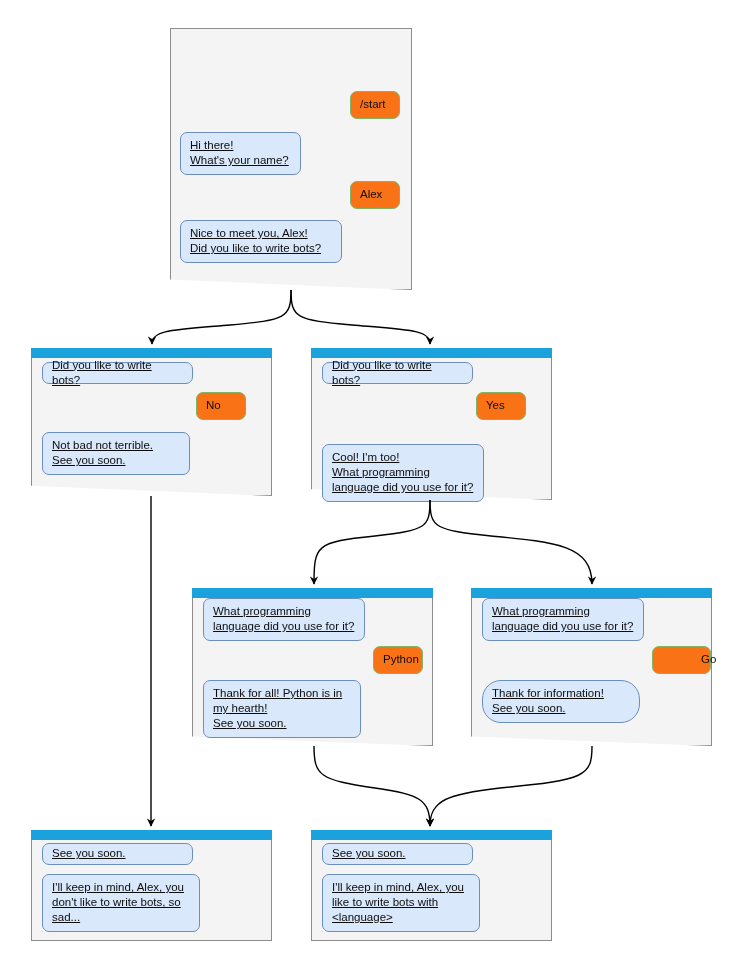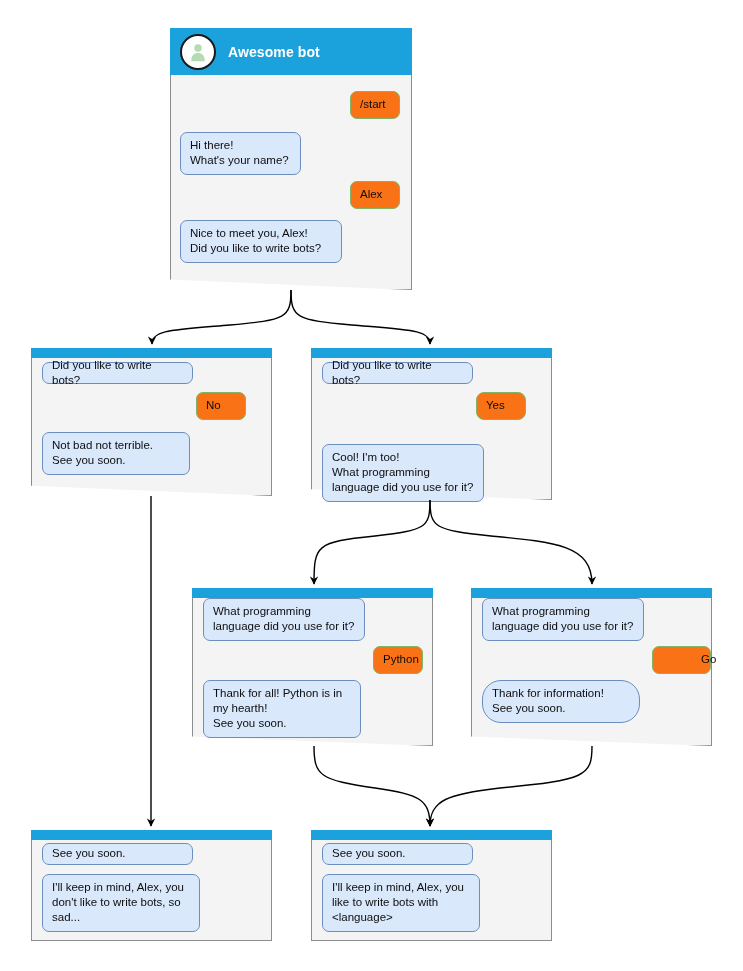--- a/index.html
+++ b/index.html
@@ -95,20 +95,21 @@
     font-size: 11.5px;
     line-height: 15px;
     color: #0d0d0d;
     border-radius: 7px;
     padding: 5px 9px 6px 9px;
     white-space: pre-line;
   }
   .msg.bot {
     background: #dae8fc;
     border: 1px solid #6c8ebf;
+    text-decoration: underline;
   }
   .msg.user {
     background: #f97316;
     border: 1px solid #82b366;
     text-align: left;
   }
   .msg.center {
     display: flex;
     align-items: center;
   }
@@ -136,29 +137,20 @@
     <path d="M 430,500 C 430,528 435,530 491,536 C 555,542 592,545 592,584" fill="none" stroke="#000000" stroke-width="1.4" marker-end="url(#arrow)"></path>
 
     <path d="M 314,746 C 314,776 320,780 375,788 C 420,794 430,800 430,826" fill="none" stroke="#000000" stroke-width="1.4" marker-end="url(#arrow)"></path>
 
     <path d="M 592,746 C 592,776 586,780 500,788 C 448,794 430,800 430,826" fill="none" stroke="#000000" stroke-width="1.4" marker-end="url(#arrow)"></path>
   </svg>
 
   <div class="card" style="left:170px; top:28px; width:242px; height:262px;">
     <div class="card-skew" style="clip-path: polygon(0 0, 100% 0, 100% 100%, 0 96%);"></div>
     <div class="card-inner">
-      <div class="card-header tall">
-        <div class="avatar">
-          <svg width="22" height="22" viewBox="0 0 24 24" aria-hidden="true">
-            <circle cx="12" cy="7.6" r="4.1" fill="#b4dcb0"></circle>
-            <path d="M4.6 22 C4.6 15.6 8 13.2 12 13.2 C16 13.2 19.4 15.6 19.4 22 Z" fill="#b4dcb0"></path>
-          </svg>
-        </div>
-        <div class="bot-title">Awesome bot</div>
-      </div>
 
       <div class="msg user center" style="left:180px; top:63px; width:50px; height:28px;">/start</div>
       <div class="msg bot" style="left:10px; top:104px; width:121px;">Hi there!
 What's your name?</div>
       <div class="msg user center" style="left:180px; top:153px; width:50px; height:28px;">Alex</div>
       <div class="msg bot" style="left:10px; top:192px; width:162px;">Nice to meet you, Alex!
 Did you like to write bots?</div>
     </div>
   </div>
 
@@ -171,21 +163,21 @@
       <div class="msg bot" style="left:11px; top:84px; width:148px;">Not bad not terrible.
 See you soon.</div>
     </div>
   </div>
 
   <div class="card" style="left:311px; top:348px; width:241px; height:152px;">
     <div class="card-skew" style="clip-path: polygon(0 0, 100% 0, 100% 100%, 0 93%);"></div>
     <div class="card-inner">
       <div class="card-header thin"></div>
       <div class="msg bot center" style="left:11px; top:14px; width:151px; height:22px;">Did you like to write bots?</div>
-      <div class="msg user center" style="left:165px; top:44px; width:50px; height:28px;border-radius:8px;">Yes</div>
+      <div class="msg user center" style="left:165px; top:44px; width:50px; height:28px;">Yes</div>
       <div class="msg bot" style="left:11px; top:79px; width:162px;margin-top:17px;">Cool! I'm too!
 What programming
 language did you use for it?</div>
     </div>
   </div>
 
   <div class="card" style="left:192px; top:588px; width:241px; height:158px;">
     <div class="card-skew" style="clip-path: polygon(0 0, 100% 0, 100% 100%, 0 94%);"></div>
     <div class="card-inner">
       <div class="card-header thin"></div>

